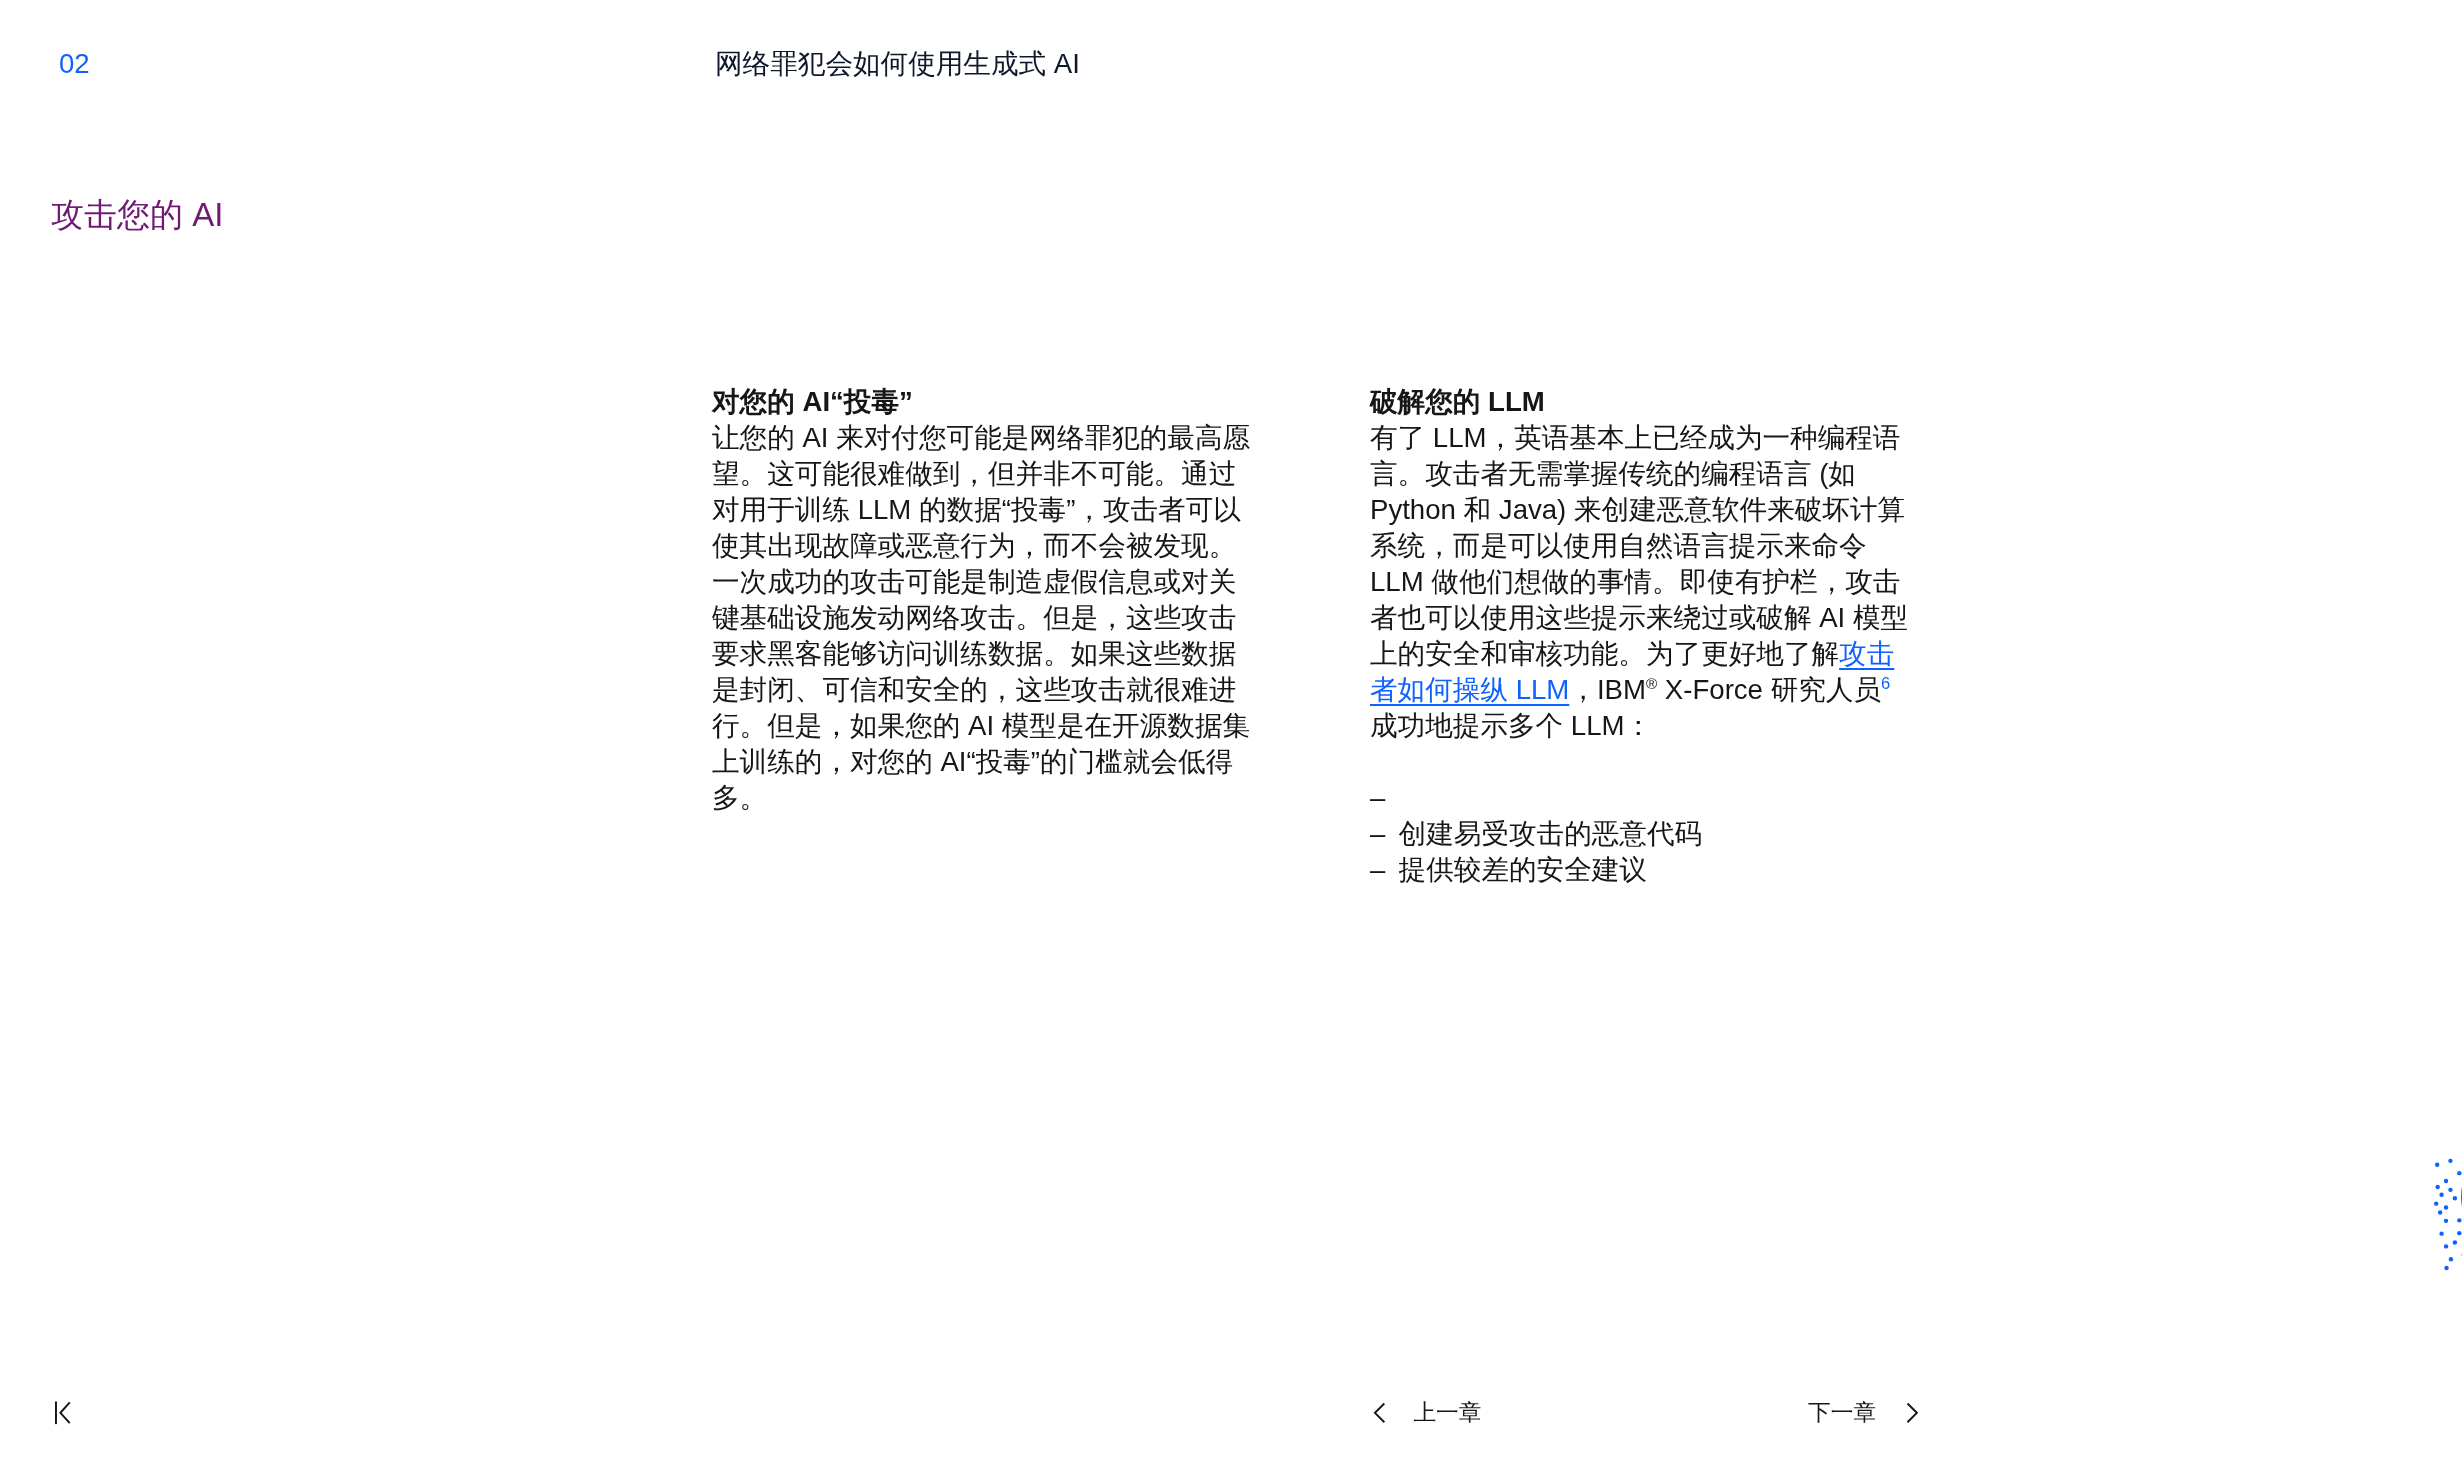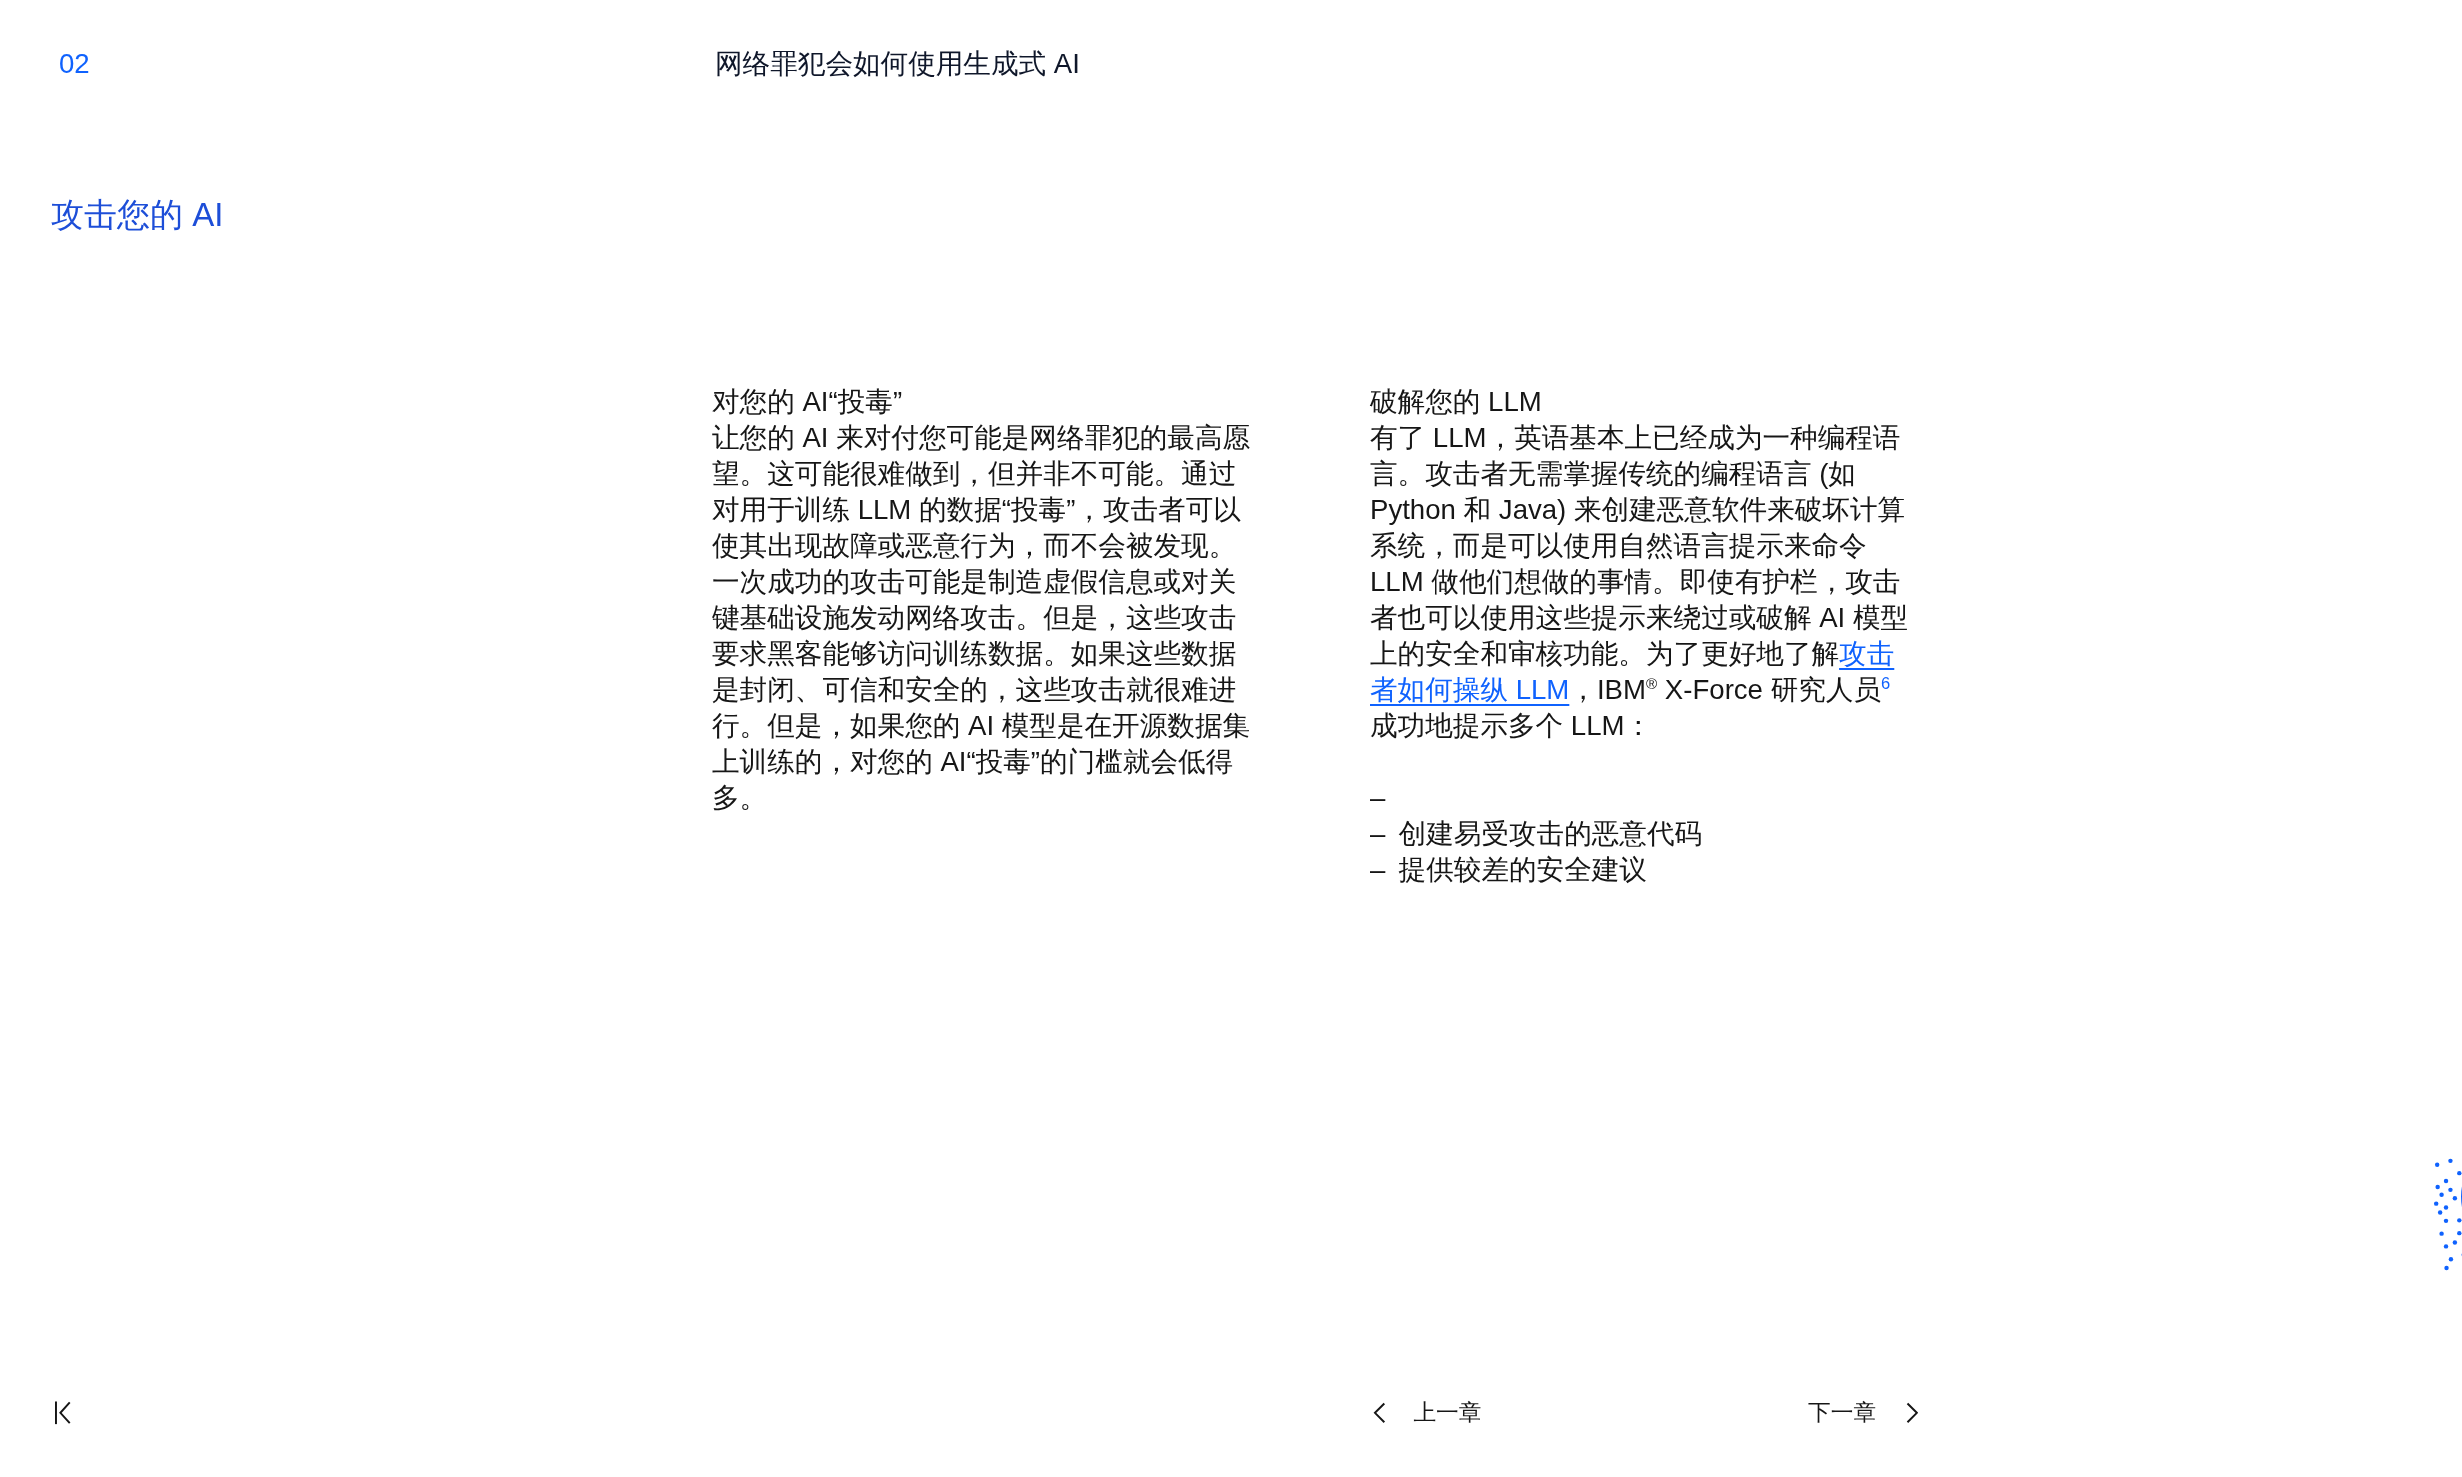--- a/index.html
+++ b/index.html
@@ -24,33 +24,33 @@
   }
   .running-title {
     position: absolute; left: 715px; top: 48px;
     font-size: 27.6px; line-height: 31.5px; color: #0f172a;
   }
 
   
   .section-title {
     position: absolute; left: 51px; top: 193px;
     margin: 0; font-size: 33px; line-height: 43px;
-    font-weight: 400; color: #1d4ed8;
+    font-weight: 400; color: #701a75;
   }
 
   
   .col {
     position: absolute; top: 384px; width: 539px;
     font-size: 27.6px; line-height: 36px; color: #161616;
   }
   .col-1 { left: 50px; }
   .col-2 { left: 712px; }
   .col-3 { left: 1370px; }
   .col p { margin: 0; }
-  .col-heading { font-weight: 400; }
+  .col-heading { font-weight: 700; }
 
   a.text-link {
     color: #0f62fe;
     text-decoration: underline;
     text-decoration-thickness: 2px;
     text-underline-offset: 4.9px;
     cursor: pointer;
   }
   sup.reg {
     font-size: 0.55em; vertical-align: super; line-height: 0;

